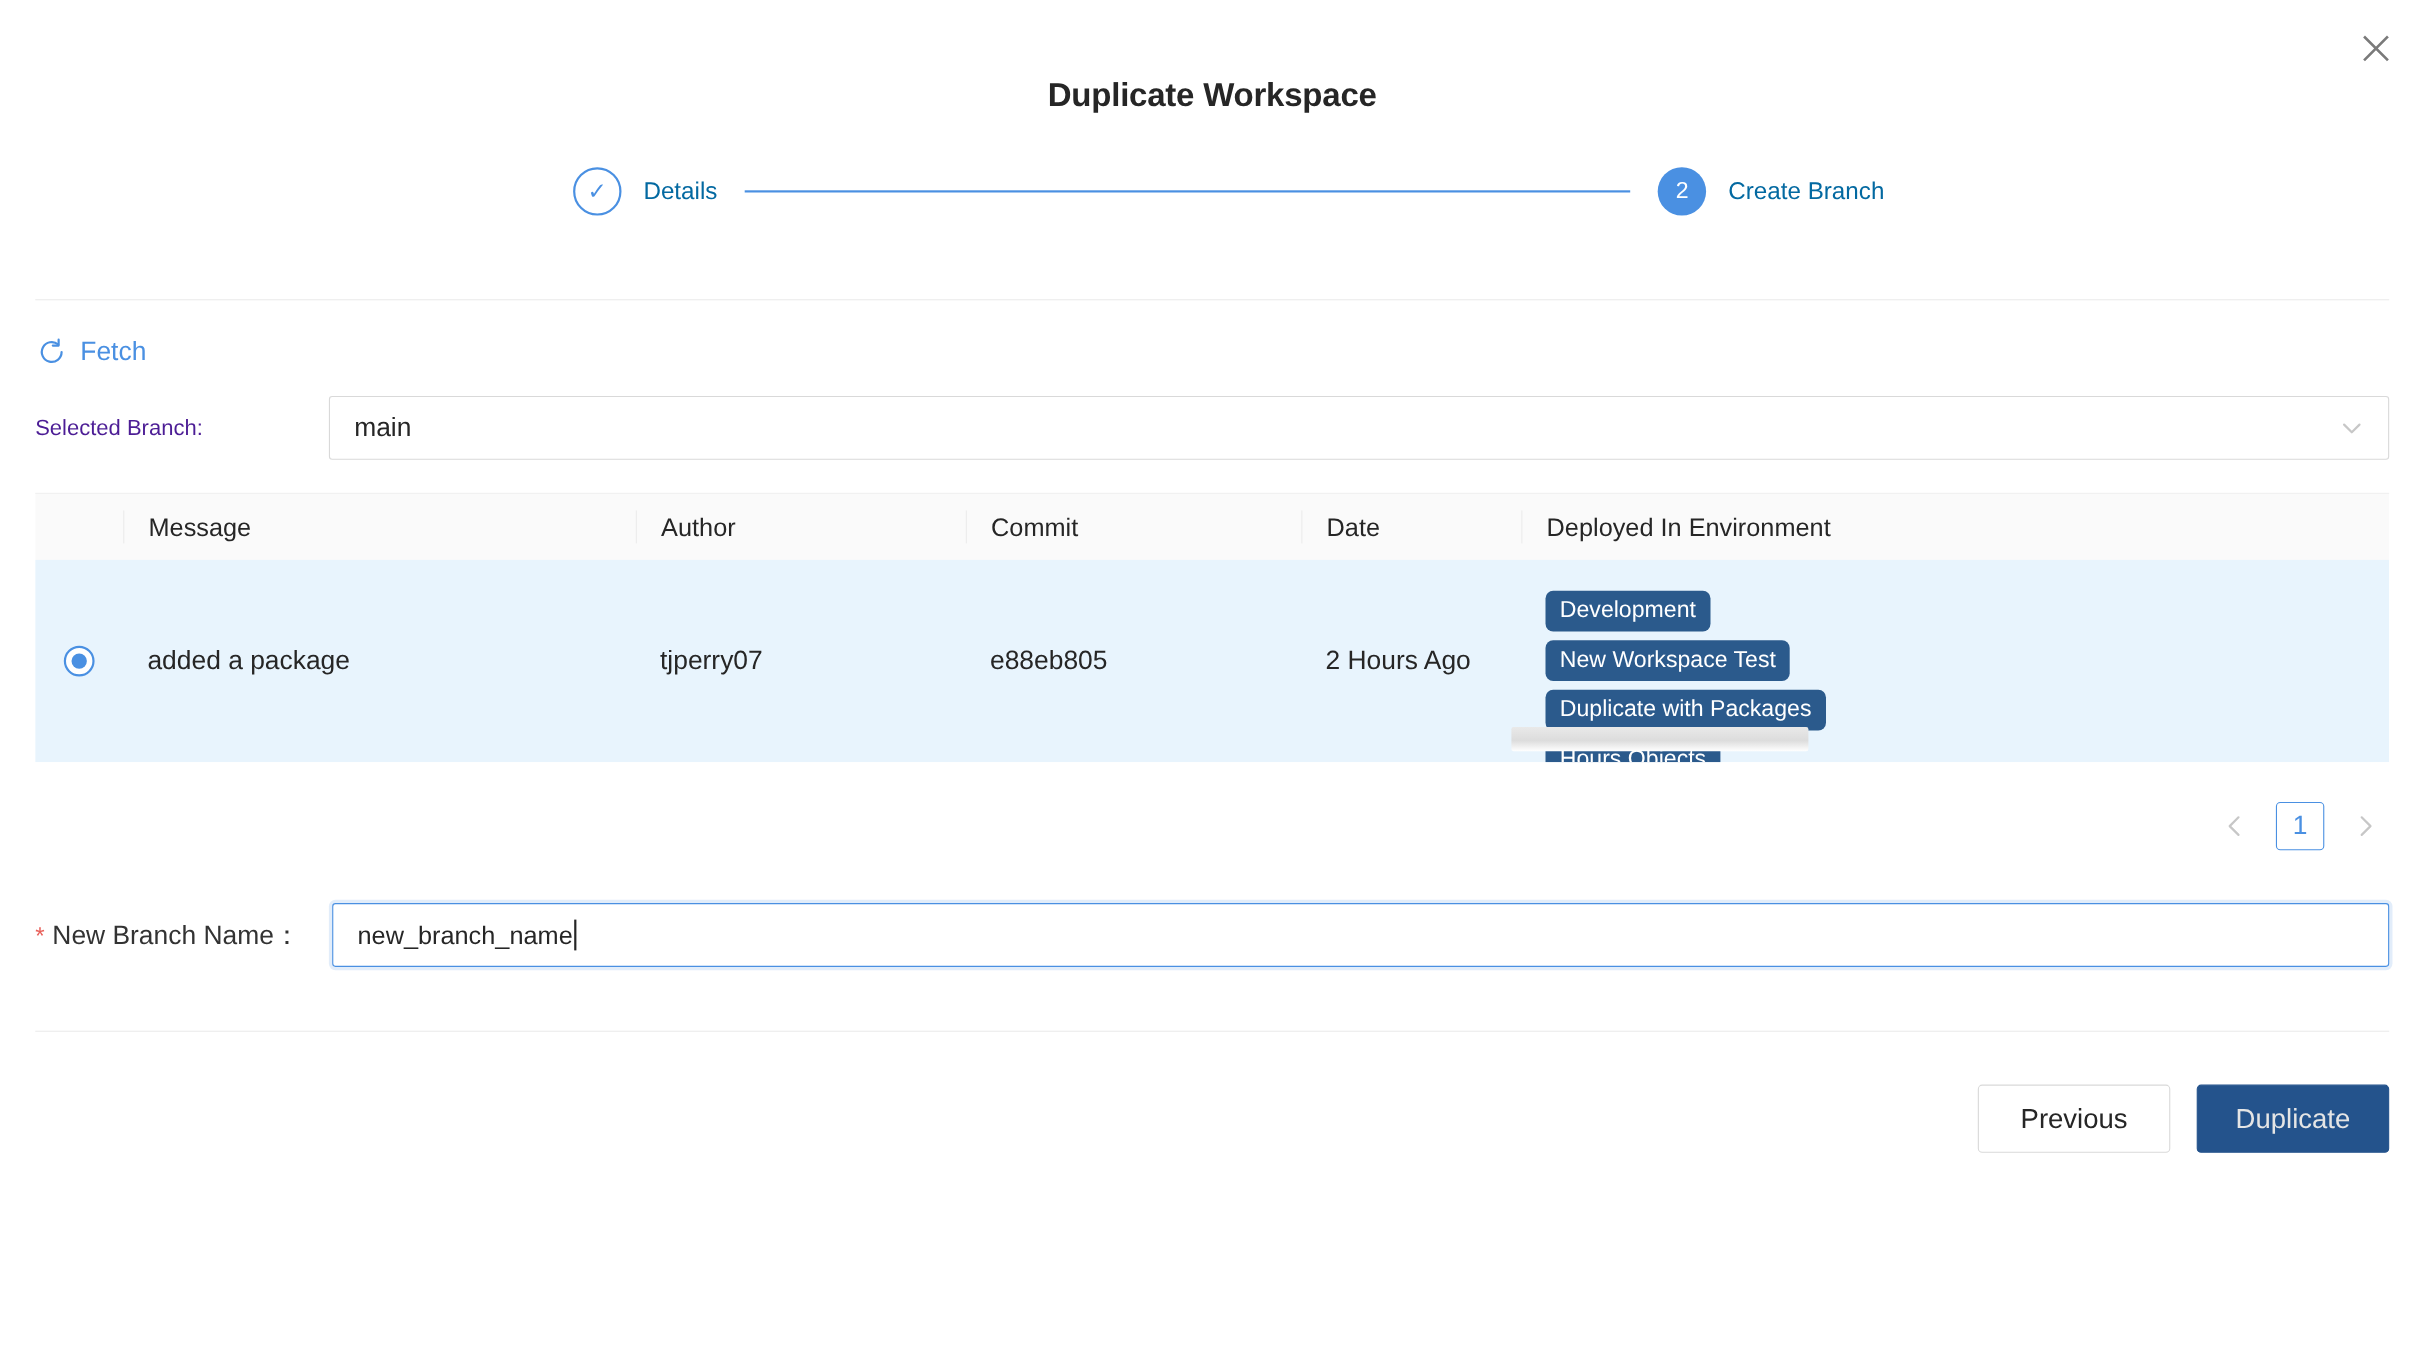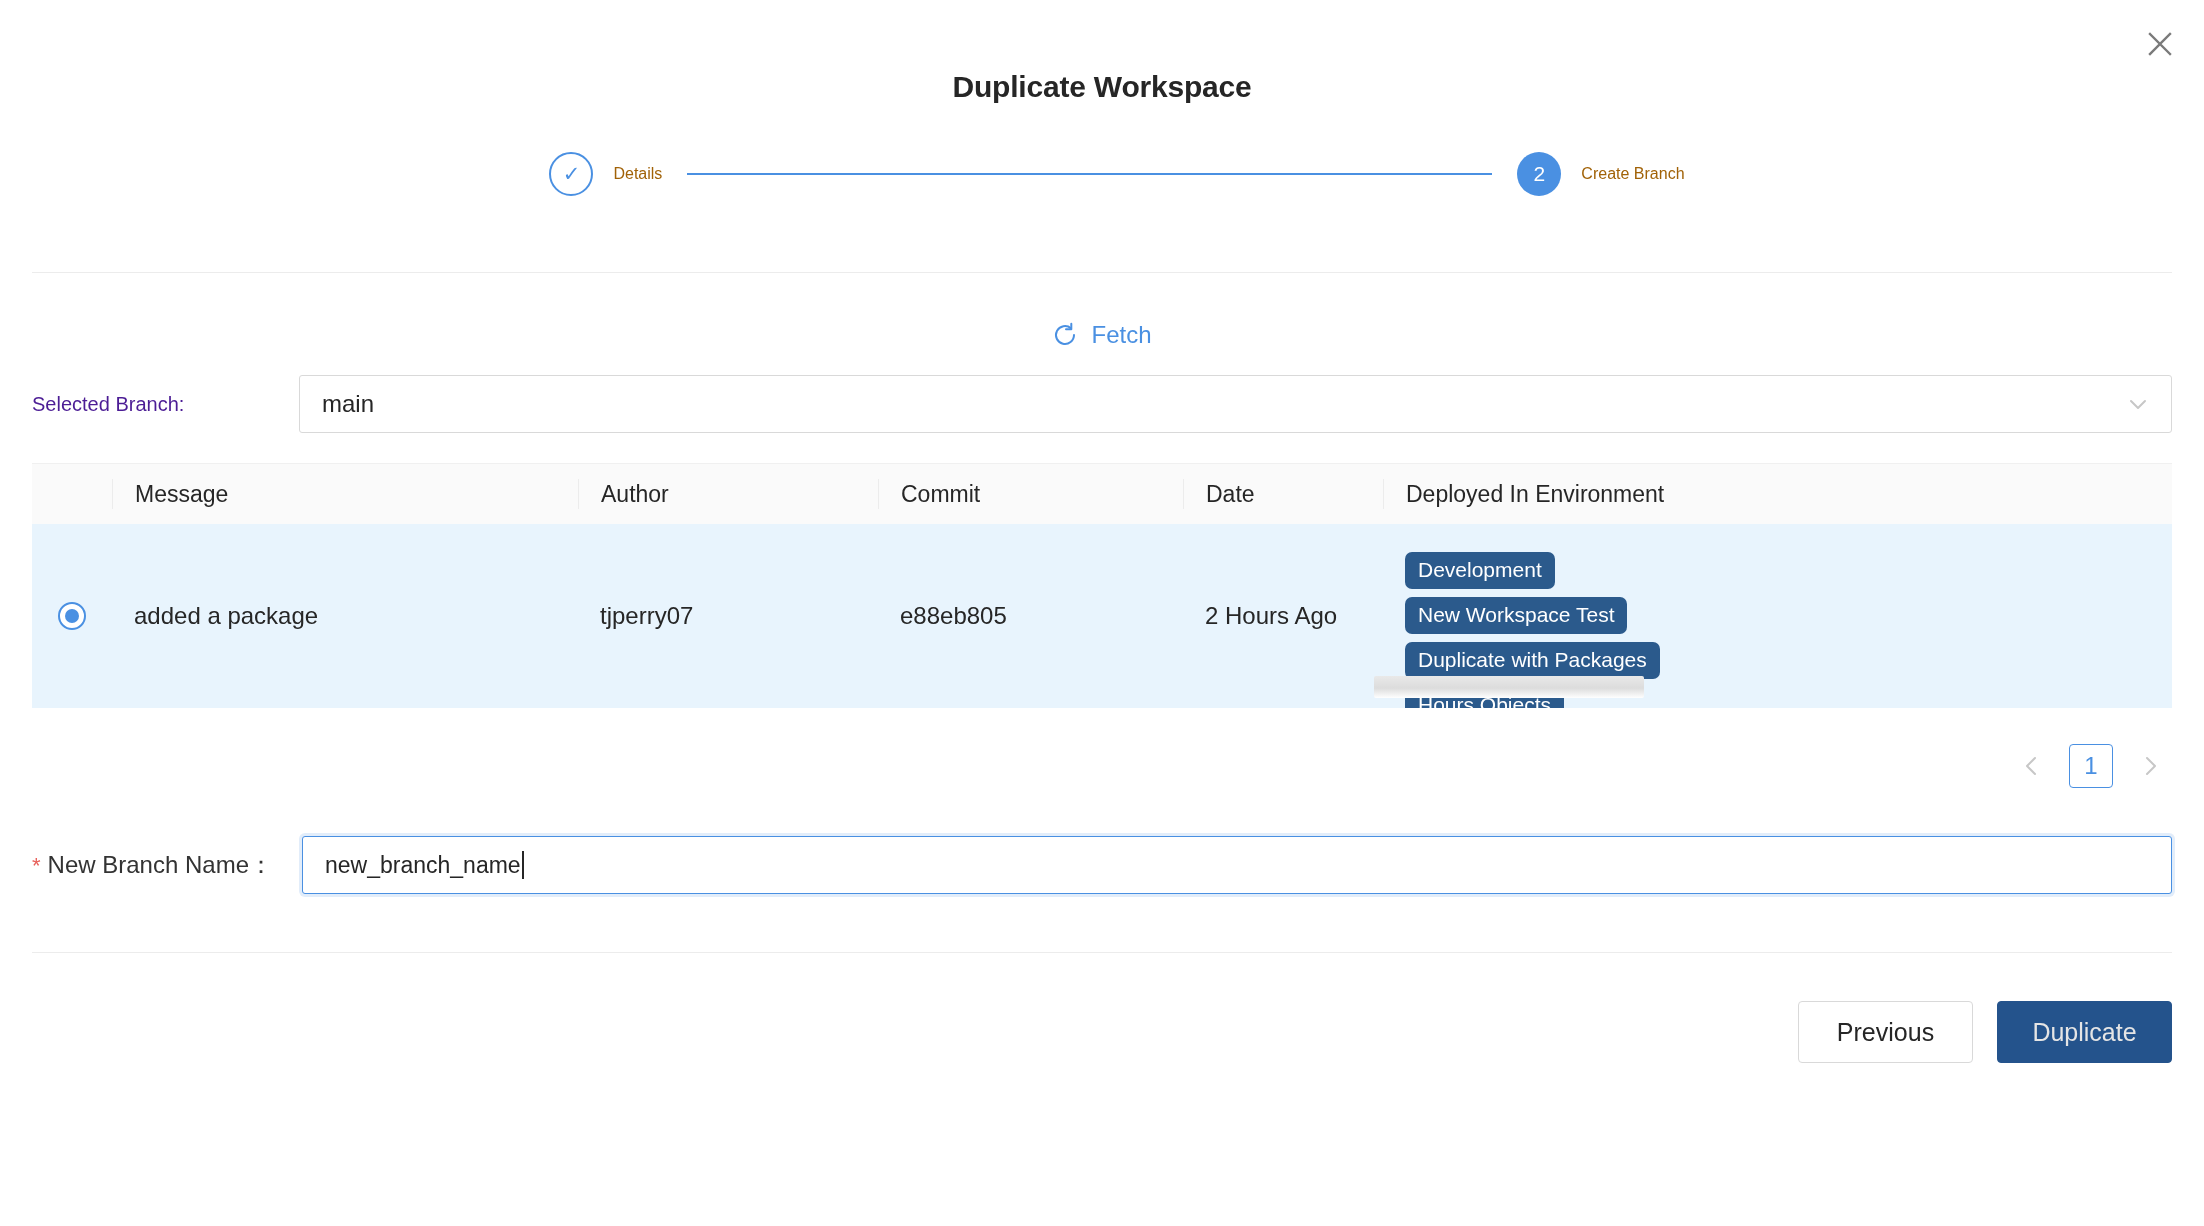--- a/index.html
+++ b/index.html
@@ -81,22 +81,22 @@
     border: 2px solid #4a90e2;
     background: #ffffff;
     color: #4a90e2;
   }
   .step-circle.current {
     background: #4a90e2;
     color: #ffffff;
     font-weight: normal;
   }
   .step-label {
-    font-size: 16px;
-    color: #a16207;
+    font-size: 22px;
+    color: #0369a1;
     white-space: nowrap;
   }
   .step-line {
     width: 805px;
     height: 2px;
     background: #4a90e2;
     margin: 0 25px;
     flex: 0 0 auto;
   }
 
@@ -104,23 +104,23 @@
   .divider {
     height: 1px;
     background: #ececec;
     margin: 0 32px;
   }
   .divider-top { margin-top: 76px; }
 
   
   .fetch-row {
     display: flex;
-    justify-content: center;
+    justify-content: flex-start;
     padding: 0 34px;
-    margin-top: 48px;
+    margin-top: 33px;
   }
   .fetch-link {
     display: inline-flex;
     align-items: center;
     gap: 13px;
     color: #4a90e2;
     font-size: 24px;
     cursor: pointer;
     background: none;
     border: none;

